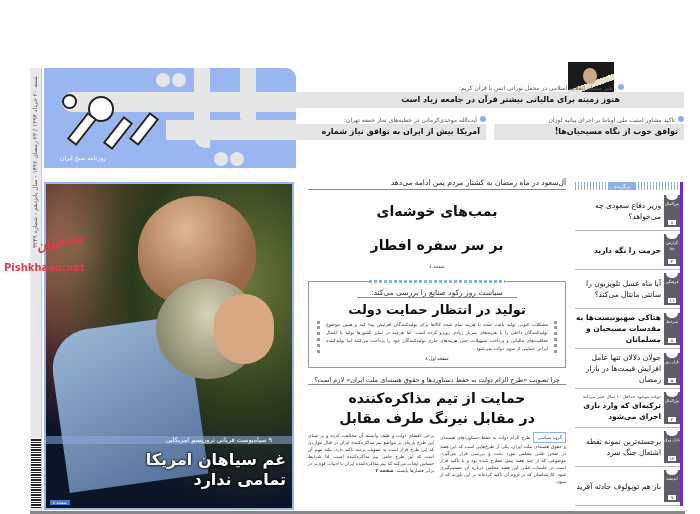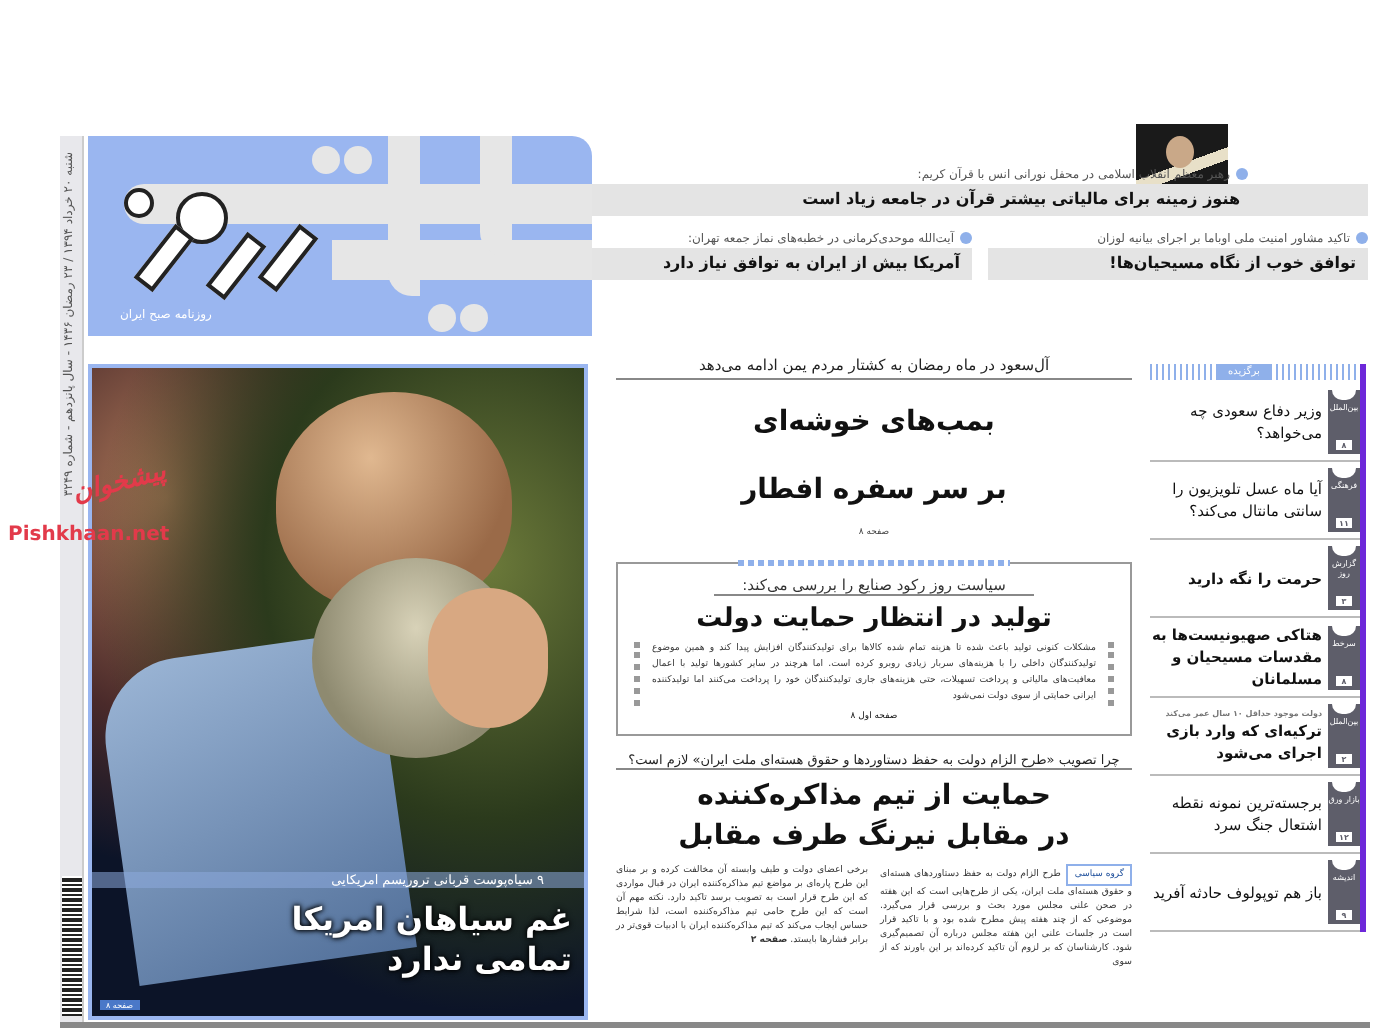--- a/index.html
+++ b/index.html
@@ -21,21 +21,21 @@
   
   .topnews{position:absolute;top:82px;right:16px;width:388px}
   .kicker{font-size:6px;color:#555;display:flex;align-items:center;gap:3px;direction:rtl;height:10px}
   .kicker .b{width:6px;height:6px;border-radius:50%;background:#8fb0ea;display:inline-block}
   .tn-head{background:#e4e4e4;font-size:8px;font-weight:bold;direction:rtl;padding:3px 6px;height:16px;white-space:nowrap;overflow:hidden}
   .leader{position:absolute;right:86px;top:62px;width:46px;height:46px;background:linear-gradient(160deg,#1a1a1a 0 45%,#e8e0c8 45% 55%,#1a1a1a 55%)}
   .leader .face{position:absolute;left:15px;top:6px;width:14px;height:16px;border-radius:50%;background:#c9a888}
   .leader .book{position:absolute;left:6px;top:30px;width:32px;height:10px;background:#c8a040}
   
   .center{position:absolute;left:308px;top:178px;width:258px}
-  .c-kick{font-size:7.5px;color:#222;direction:rtl;text-align:center;border-bottom:1px solid #888;padding-bottom:2px}
+  .c-kick{font-size:7.5px;color:#222;direction:rtl;text-align:right;border-bottom:1px solid #888;padding-bottom:2px}
   .c-head{font-size:14px;font-weight:bold;direction:rtl;text-align:center;line-height:34px;margin-top:4px}
   .c-src{font-size:4.5px;text-align:center;color:#444;margin-top:2px}
   .box{margin-top:12px;border:1px solid #999;padding:6px 8px;position:relative}
   .box:before{content:"";position:absolute;left:60px;right:60px;top:-2px;height:3px;background:repeating-linear-gradient(90deg,#8fb0ea 0 3px,#fff 3px 5px)}
   .box .bk{font-size:7.5px;text-align:center;direction:rtl;color:#333;border-bottom:1px solid #888;margin:0 40px}
   .box .bh{font-size:13px;font-weight:bold;direction:rtl;text-align:center;margin:4px 0}
   .box .bt{font-size:4.6px;direction:rtl;text-align:justify;line-height:8px;color:#333;padding:0 6px;border-left:3px dotted #999;border-right:3px dotted #999}
   .box .bsrc{font-size:4.5px;text-align:center;margin-top:3px}
   .story3{margin-top:8px}
   .s3-k{font-size:6.5px;direction:rtl;text-align:center;border-bottom:1px solid #888;color:#222}
@@ -112,21 +112,21 @@
           <i class="b"></i>
           <span>تاکید مشاور امنیت ملی اوباما بر اجرای بیانیه لوزان</span>
         </div>
       <div class="tn-head">توافق خوب از نگاه مسیحیان‌ها!</div>
     </div>
     <div style="flex:1">
       <div class="kicker">
           <i class="b"></i>
           <span>آیت‌الله موحدی‌کرمانی در خطبه‌های نماز جمعه تهران:</span>
         </div>
-      <div class="tn-head">آمریکا بیش از ایران به توافق نیاز دارد</div>
+      <div class="tn-head">آمریکا بیش از ایران به توافق نیاز شماره</div>
     </div>
   </div>
 </div>
 
 <div class="photo">
   <div class="bg1"></div>
   <div class="shirt"></div>
   <div class="head1"></div>
   <div class="head2"></div>
   <div class="hand"></div>
@@ -174,32 +174,36 @@
 <div class="side">
   <div class="hdr">
       <span>برگزیده</span>
     </div>
 
   <div class="item">
     <div class="ic"><span>بین‌الملل</span><b>۸</b></div>
     <div class="t">وزیر دفاع سعودی چه می‌خواهد؟</div>
   </div>
   <div class="item">
+    <div class="ic"><span>گزارش روز</span><b>۳</b></div>
+    <div class="t bold">حرمت را نگه دارید</div>
+  </div>
+  <div class="item">
     <div class="ic"><span>فرهنگی</span><b>۱۱</b></div>
     <div class="t">آیا ماه عسل تلویزیون را سانتی مانتال می‌کند؟</div>
   </div>
   <div class="item">
-    <div class="ic"><span>گزارش روز</span><b>۳</b></div>
-    <div class="t bold">حرمت را نگه دارید</div>
-  </div>
-  <div class="item">
     <div class="ic"><span>سرخط</span><b>۸</b></div>
     <div class="t bold">هتاکی صهیونیست‌ها به مقدسات مسیحیان و مسلمانان</div>
   </div>
   <div class="item">
+    <div class="ic"><span>بازار روز</span><b>۵</b></div>
+    <div class="t">جولان دلالان تنها عامل افزایش قیمت‌ها در بازار رمضان</div>
+  </div>
+  <div class="item">
     <div class="ic"><span>بین‌الملل</span><b>۲</b></div>
     <div class="t bold"><small>دولت موجود حداقل ۱۰ سال عمر می‌کند</small><span>ترکیه‌ای که وارد بازی اجرای می‌شود</span></div>
   </div>
   <div class="item">
     <div class="ic"><span>بازار ورق</span><b>۱۲</b></div>
     <div class="t">برجسته‌ترین نمونه نقطه اشتعال جنگ سرد</div>
   </div>
   <div class="item">
     <div class="ic"><span>اندیشه</span><b>۹</b></div>
     <div class="t">باز هم توپولوف حادثه آفرید</div>

